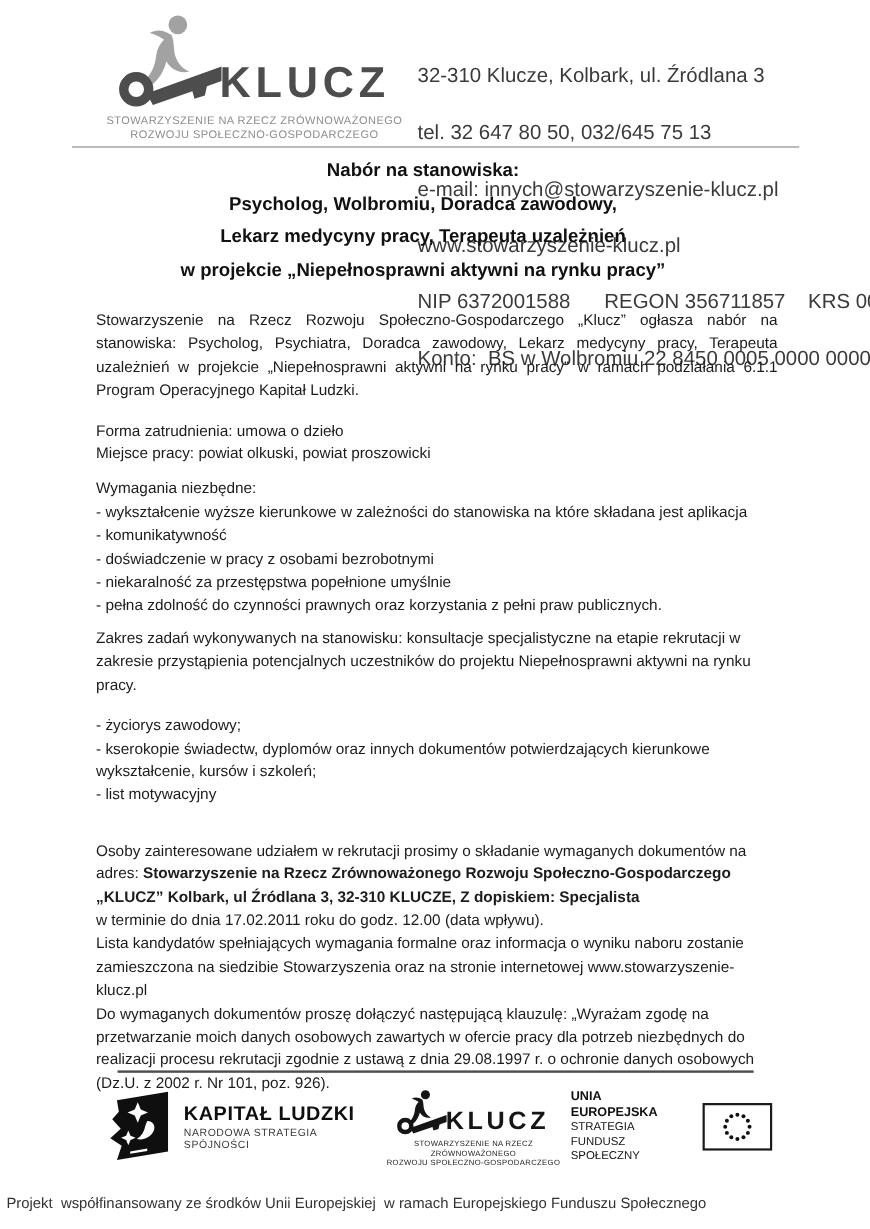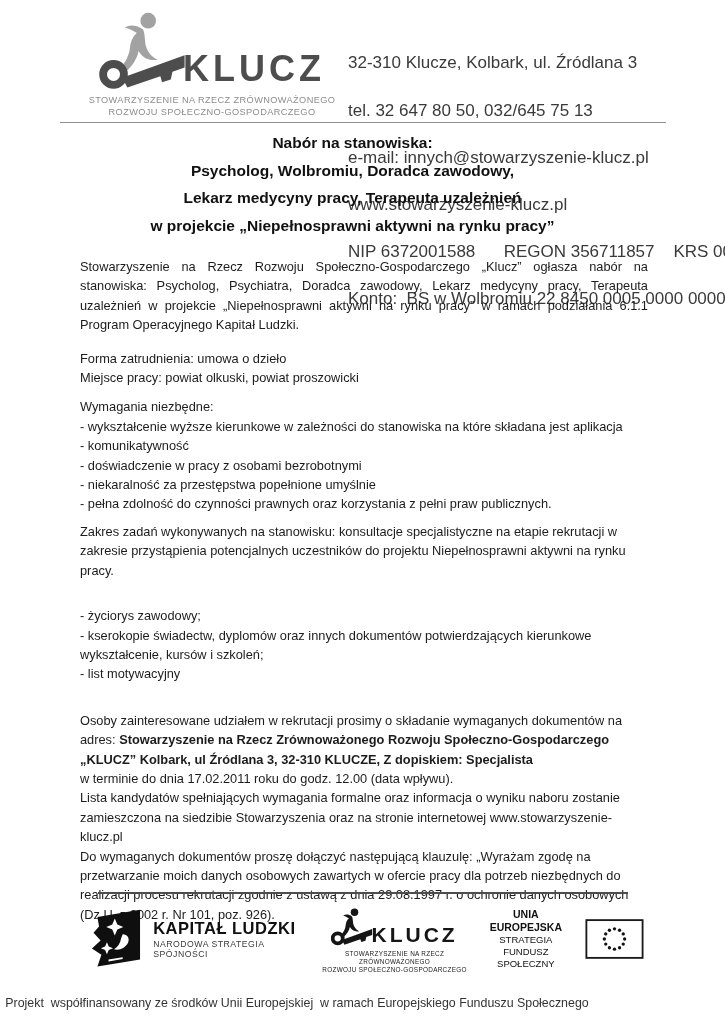--- a/index.html
+++ b/index.html
@@ -37,21 +37,21 @@
   .kl-title{font-size:16.5px;font-weight:bold;letter-spacing:0.5px;color:#0f0f0f;line-height:20px;}
   .kl-sub{font-size:8.7px;letter-spacing:0.5px;color:#3a3a3a;margin-top:1px;}
 
   .mini-klucz{width:170px;text-align:center;}
   .mini-row{display:flex;align-items:flex-end;justify-content:center;height:44px;}
   .mini-row svg{width:42px;height:40px;margin-right:-2px;}
   .mini-brand{font-size:21px;font-weight:bold;letter-spacing:3px;color:#151515;line-height:1;margin-bottom:2px;}
   .mini-caption{margin-top:3px;font-size:6.4px;line-height:8.2px;letter-spacing:0.3px;color:#222;}
 
   .eu-block{display:flex;align-items:center;gap:9px;}
-  .eu-text{text-align:center;color:#111;}
+  .eu-text{text-align:left;color:#111;}
   .eu-l1{font-size:10.5px;font-weight:bold;line-height:13px;}
   .eu-l2{font-size:9.5px;line-height:12px;}
   .eu-block svg{width:62px;height:42px;}
 
   .funding-note{position:absolute;left:0;top:996px;width:594px;text-align:center;
                 font-size:12.4px;color:#333;white-space:pre-wrap;}
 </style>
 </head>
 <body>
 
@@ -103,21 +103,21 @@
 
     <div class="para" style="margin-bottom:8px;">
       <div class="line">Wymagania niezbędne:</div>
       <div class="line">- wykształcenie wyższe kierunkowe w zależności do stanowiska na które składana jest aplikacja</div>
       <div class="line">-  komunikatywność</div>
       <div class="line">-  doświadczenie w  pracy z osobami bezrobotnymi</div>
       <div class="line">-  niekaralność za przestępstwa popełnione umyślnie</div>
       <div class="line">-  pełna zdolność do czynności prawnych oraz korzystania z pełni praw publicznych.</div>
     </div>
 
-    <p class="para" style="margin-bottom:26px;">Zakres zadań wykonywanych na stanowisku: konsultacje specjalistyczne na etapie rekrutacji w zakresie przystąpienia potencjalnych uczestników do projektu Niepełnosprawni aktywni na rynku pracy.</p>
+    <p class="para" style="margin-bottom:14px;">Zakres zadań wykonywanych na stanowisku: konsultacje specjalistyczne na etapie rekrutacji w zakresie przystąpienia potencjalnych uczestników do projektu Niepełnosprawni aktywni na rynku pracy.</p>
 
     <div class="para" style="margin-bottom:27px;">
       <div class="line">-  życiorys zawodowy;</div>
       <div class="line">-  kserokopie świadectw, dyplomów oraz innych dokumentów potwierdzających kierunkowe wykształcenie, kursów i szkoleń;</div>
       <div class="line">-  list motywacyjny</div>
     </div>
 
     <div class="para">
       <div class="line"><span>Osoby zainteresowane udziałem w rekrutacji prosimy o składanie wymaganych dokumentów na adres: </span><span class="b">Stowarzyszenie na Rzecz Zrównoważonego Rozwoju Społeczno-Gospodarczego „KLUCZ” Kolbark, ul Źródlana 3, 32-310 KLUCZE, Z dopiskiem: Specjalista</span></div>
       <div class="line">w terminie do dnia 17.02.2011 roku do godz. 12.00 (data wpływu).</div>

